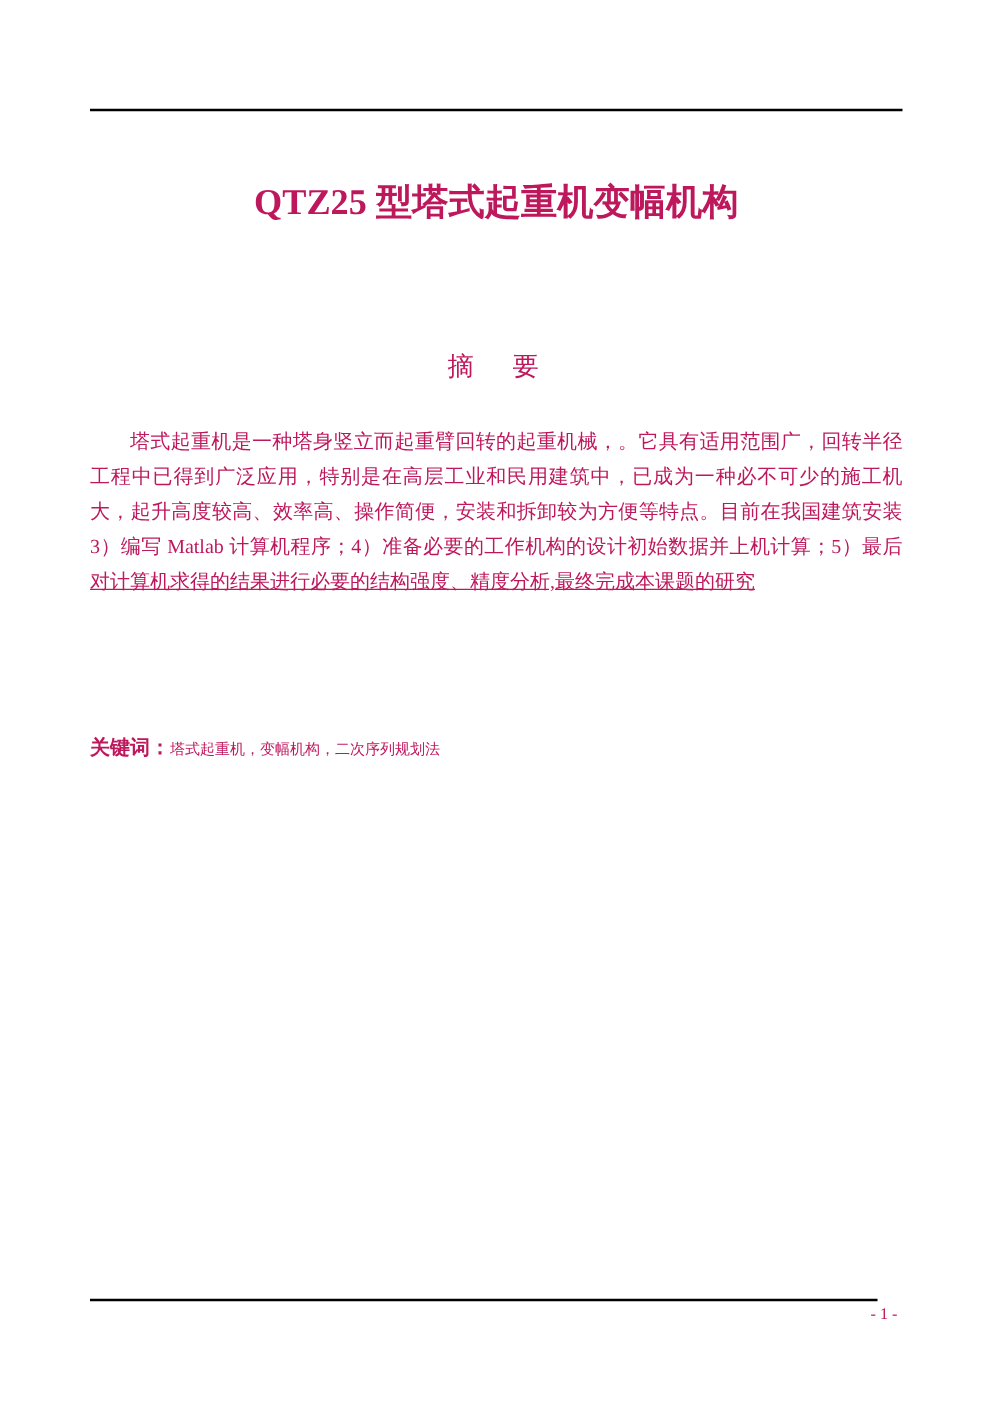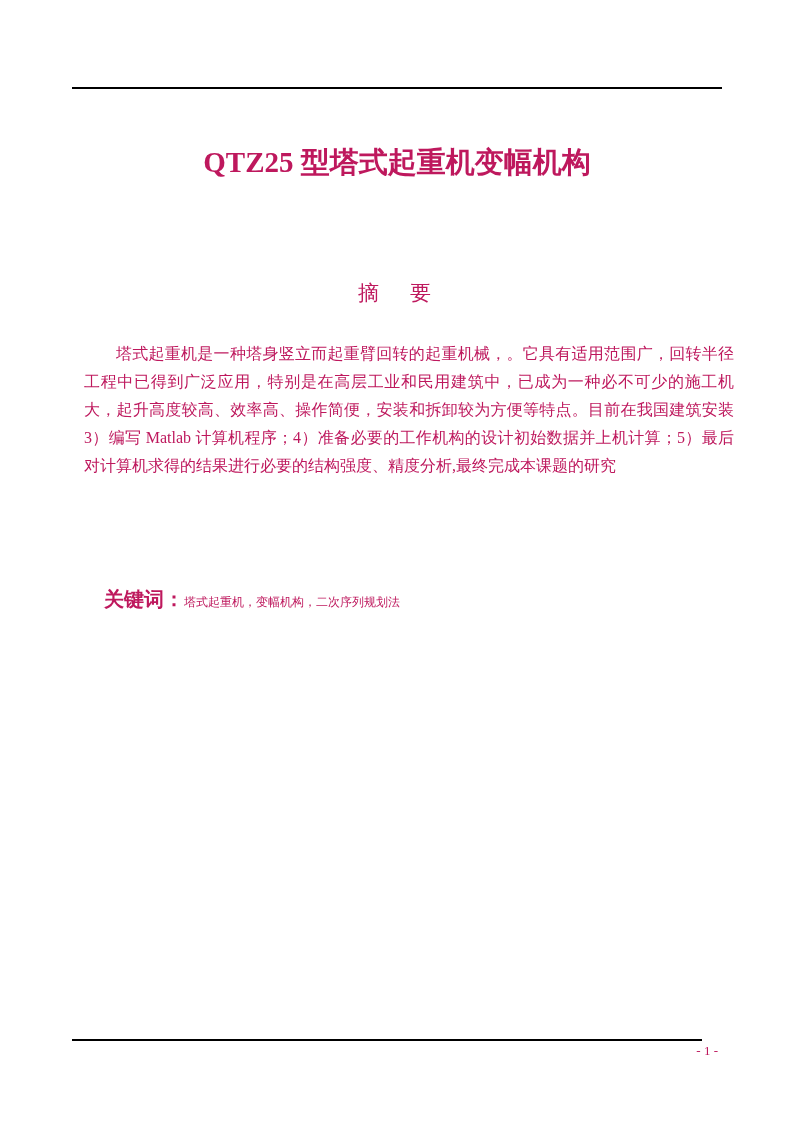--- a/index.html
+++ b/index.html
@@ -48,43 +48,42 @@
     letter-spacing: 5px;
     line-height: 28px;
   }
   .abstract-body {
     position: absolute;
     left: 72px;
     top: 340px;
     width: 650px;
     font-size: 16px;
     line-height: 28px;
-    margin-left: 12px;
   }
   .para-line {
     text-align: justify;
     text-align-last: justify;
   }
   .para-line.first {
     text-indent: 32px;
   }
   .para-line.last {
     text-align-last: left;
+    text-decoration: underline;
   }
   .keywords {
     position: absolute;
     left: 72px;
     top: 586px;
     width: 650px;
     line-height: 26px;
   }
   .kw-label {
-    font-size: 20px;
+    font-size: 16px;
     font-weight: bold;
-    margin-left: 32px;
   }
   .kw-content {
     font-size: 12px;
   }
   .footer-rule {
     position: absolute;
     left: 72px;
     top: 1039px;
     width: 630px;
     height: 1.5px;

